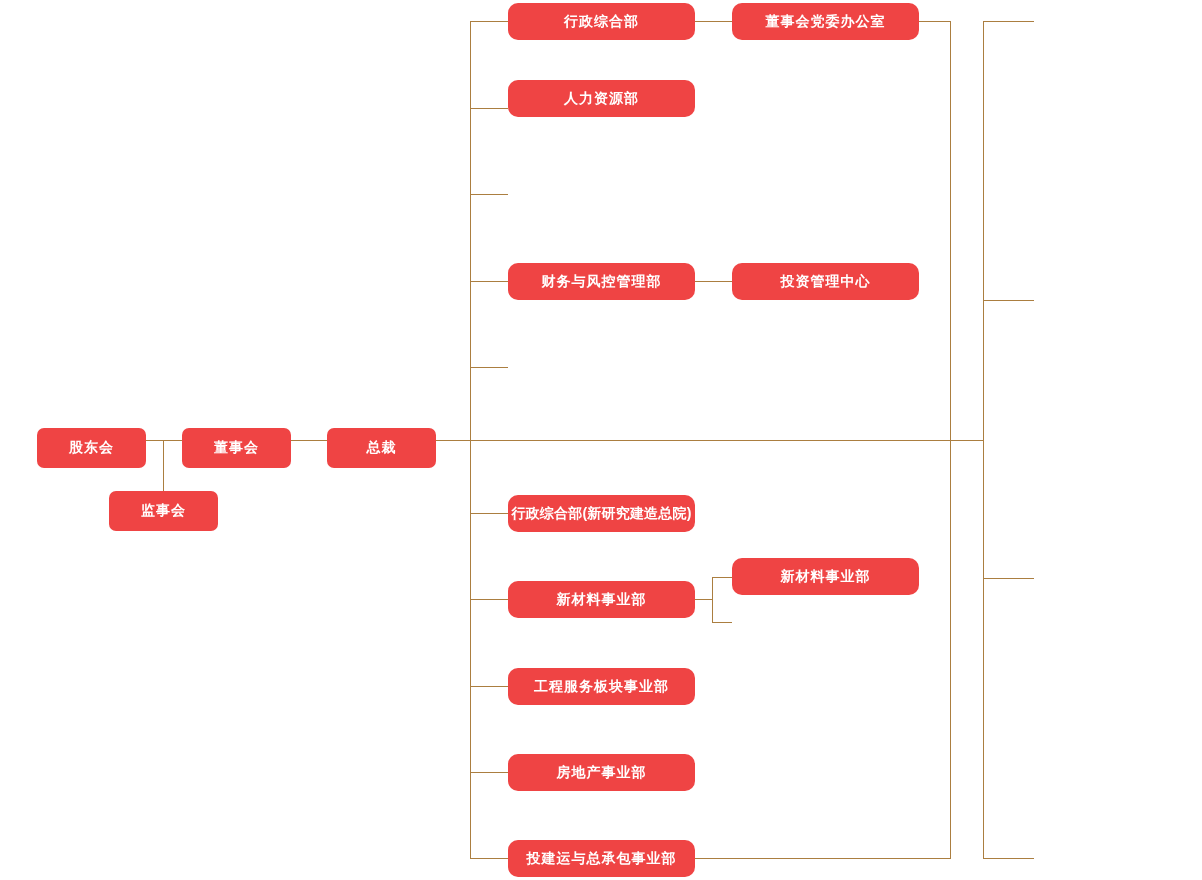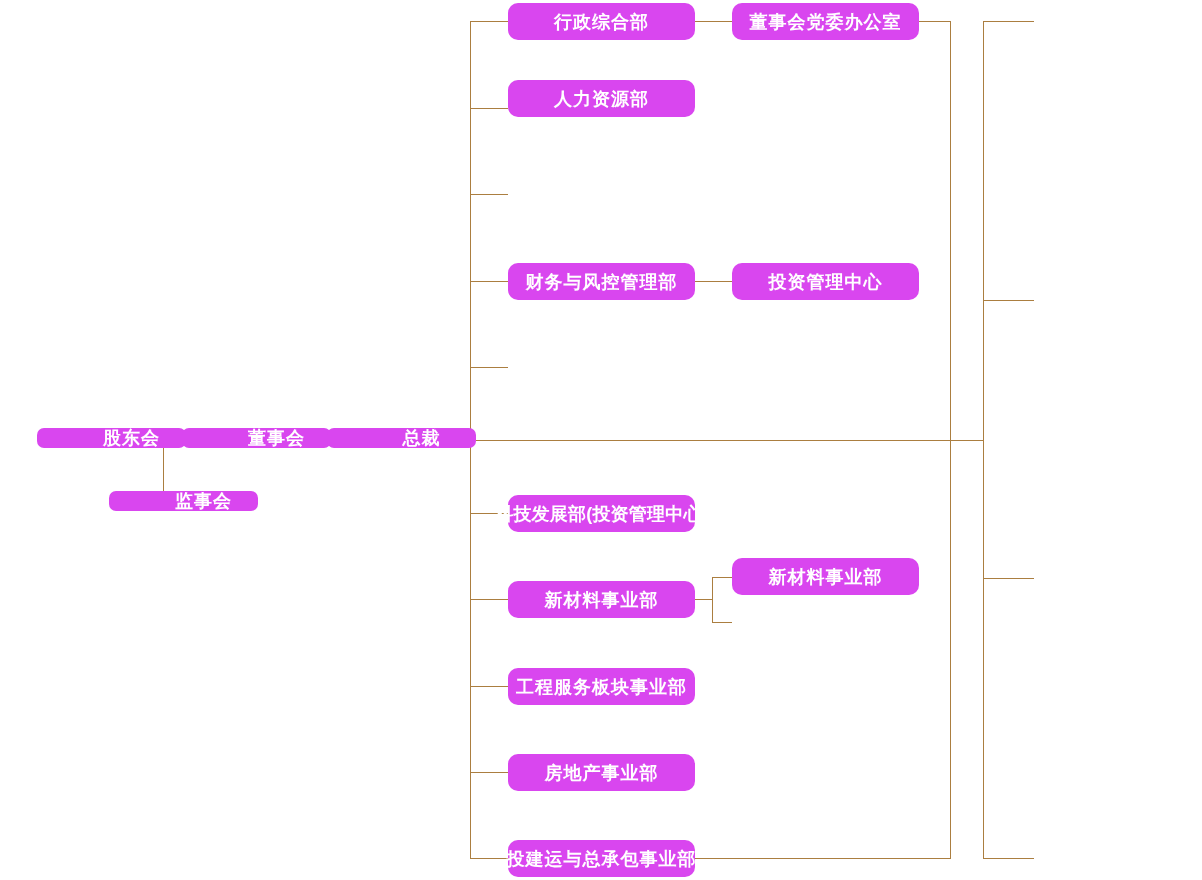--- a/index.html
+++ b/index.html
@@ -9,32 +9,32 @@
     height:880px;
     background:#ffffff;
     overflow:hidden;
     font-family:"Liberation Sans","DejaVu Sans",sans-serif;
   }
   .line{position:absolute;background:#ab7e40;}
   .line.h{height:1.4px;}
   .line.v{width:1.4px;}
   .node{
     position:absolute;
-    background:#d946ef;
+    background:#ef4444;
     color:#ffffff;
     display:flex;
     align-items:center;
     justify-content:center;
     font-weight:bold;
     text-align:center;
     white-space:nowrap;
     letter-spacing:1px;
-    font-size:18px;
+    font-size:14px;
   }
-  .node.sm{width:109px;height:20px;border-radius:7px;padding-left:40px;}
+  .node.sm{width:109px;height:40px;border-radius:7px;}
   .node.md{width:187px;height:37px;border-radius:10px;}
   .node.tight{letter-spacing:0.2px;}
 </style>
 </head>
 <body>
 
 <div class="canvas">
 
   <div class="line h" style="left:146px;top:440px;width:36px"></div>
   <div class="line h" style="left:291px;top:440px;width:36px"></div>
@@ -75,21 +75,21 @@
   <div class="line h" style="left:983px;top:858px;width:51px"></div>
 
   <div class="node sm" style="left:37px;top:428px">股东会</div>
   <div class="node sm" style="left:182px;top:428px">董事会</div>
   <div class="node sm" style="left:327px;top:428px">总裁</div>
   <div class="node sm" style="left:109px;top:491px">监事会</div>
 
   <div class="node md" style="left:508px;top:3px">行政综合部</div>
   <div class="node md" style="left:508px;top:80px">人力资源部</div>
   <div class="node md" style="left:508px;top:263px">财务与风控管理部</div>
-  <div class="node md tight" style="left:508px;top:495px">科技发展部(投资管理中心)</div>
+  <div class="node md tight" style="left:508px;top:495px">行政综合部(新研究建造总院)</div>
   <div class="node md" style="left:508px;top:581px">新材料事业部</div>
   <div class="node md" style="left:508px;top:668px">工程服务板块事业部</div>
   <div class="node md" style="left:508px;top:754px">房地产事业部</div>
   <div class="node md" style="left:508px;top:840px">投建运与总承包事业部</div>
 
   <div class="node md" style="left:732px;top:3px">董事会党委办公室</div>
   <div class="node md" style="left:732px;top:263px">投资管理中心</div>
   <div class="node md" style="left:732px;top:558px">新材料事业部</div>
 
 </div>

